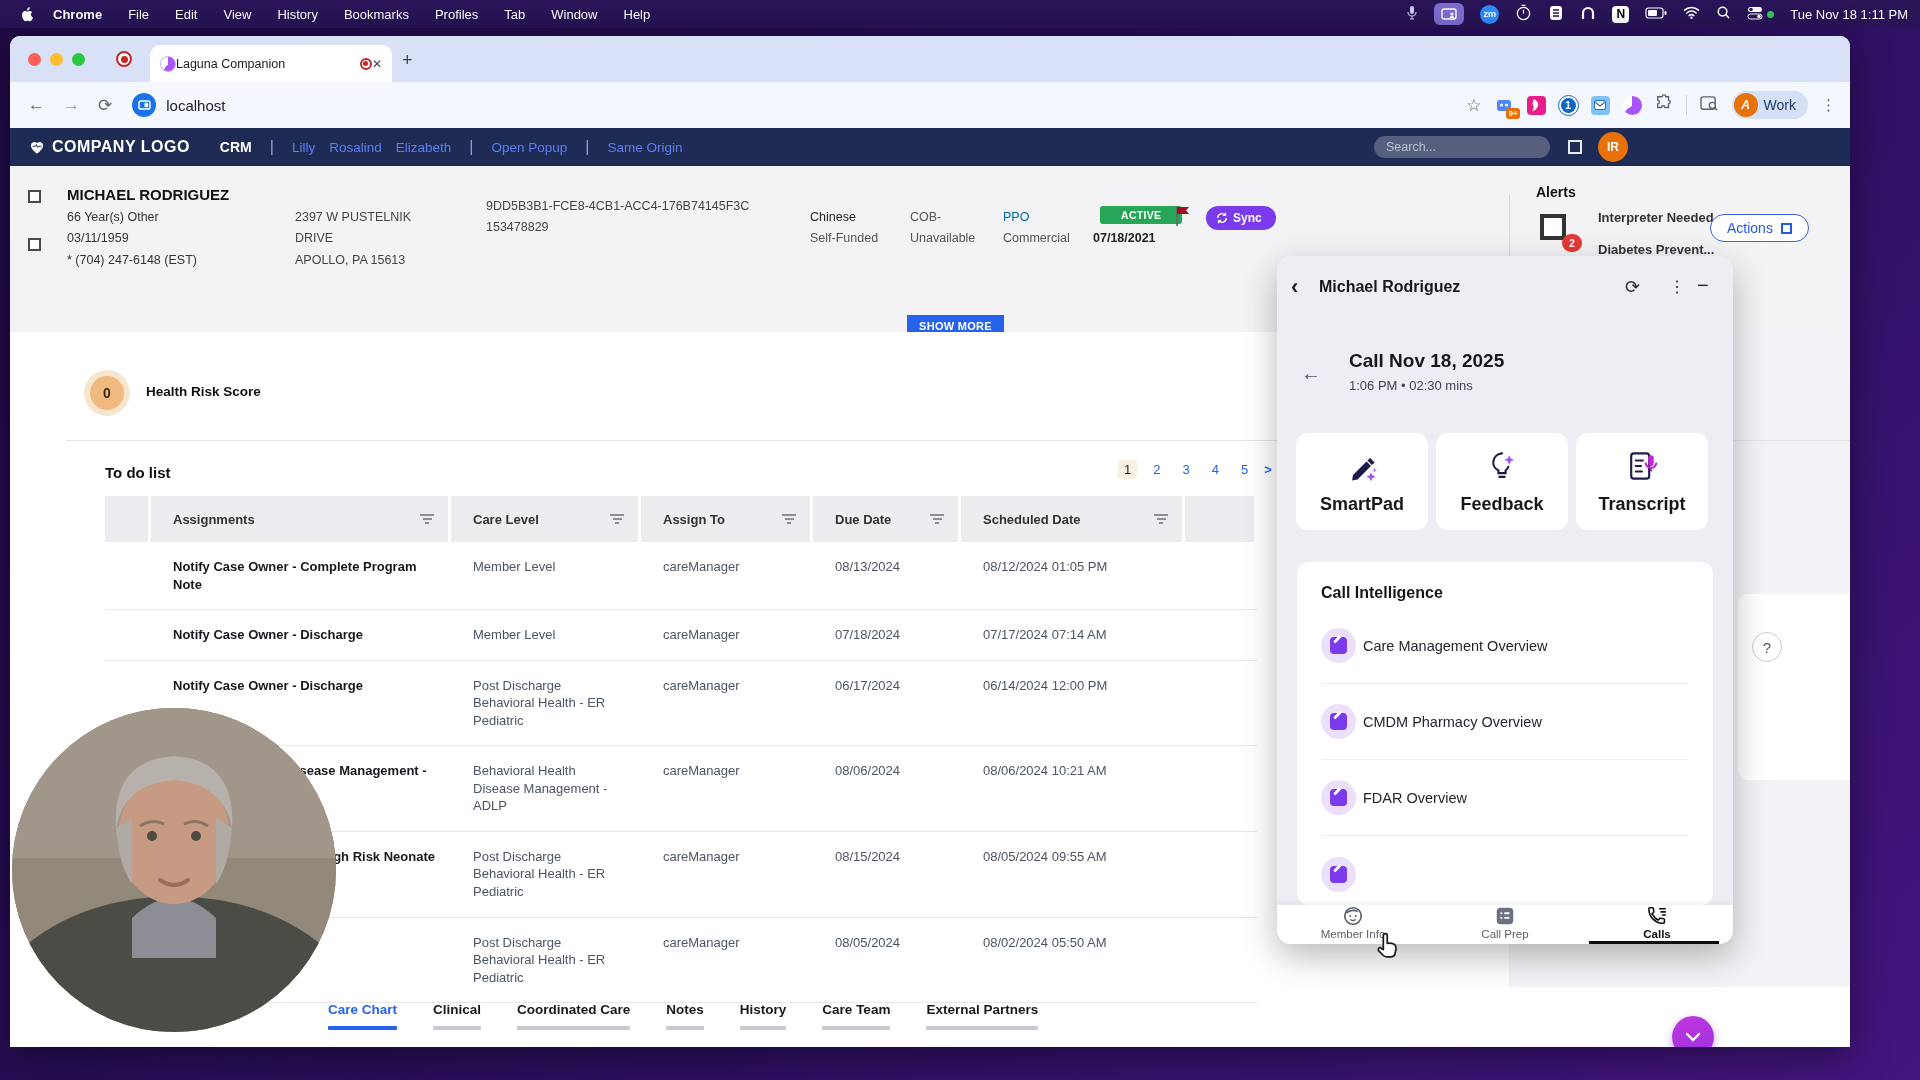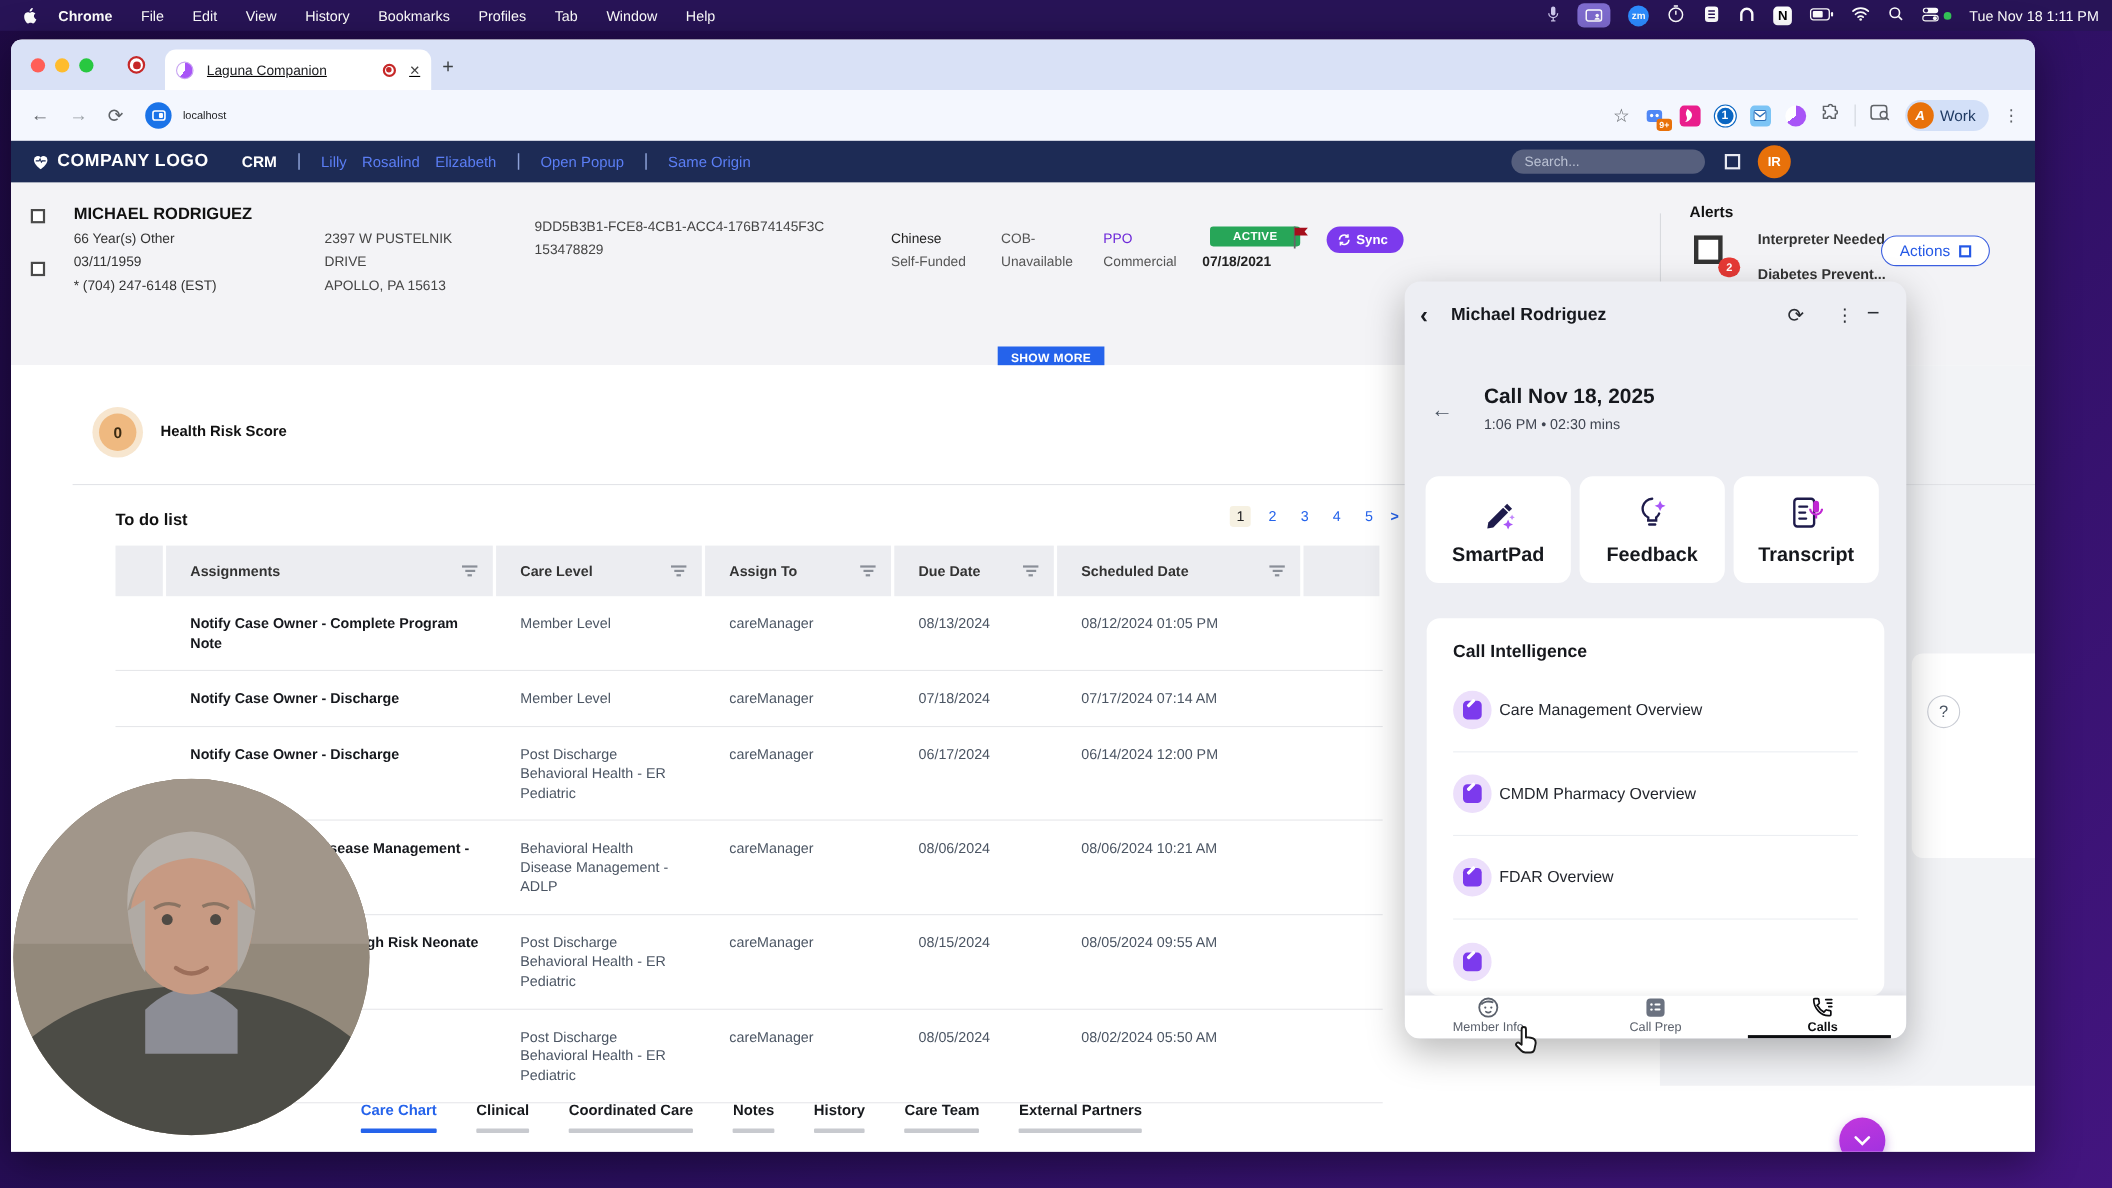--- a/index.html
+++ b/index.html
@@ -23,32 +23,32 @@
 
   
   .window { position:absolute; left:10px; top:36px; width:1840px; height:1011px;
     background:#fff; border-radius:10px 10px 0 0; overflow:hidden;
     box-shadow:0 8px 40px rgba(0,0,0,.45); }
   .tabstrip { position:absolute; left:0; top:0; width:100%; height:46px; background:#d9e1f6; }
   .traffic { position:absolute; top:17px; width:13px; height:13px; border-radius:50%; }
   .t-red { left:18px; background:#ff5f57; } .t-yel { left:40px; background:#febc2e; } .t-grn { left:62px; background:#28c840; }
   .rec-chip { position:absolute; left:106px; top:15px; width:16px; height:16px; border-radius:50%; border:2px solid #c62828; display:flex; align-items:center; justify-content:center; background:#fff; }
   .rec-chip i { width:7px; height:7px; border-radius:50%; background:#c62828; }
-  .tab { position:absolute; left:140px; top:9px; width:242px; height:37px; background:#fff; border-radius:10px 10px 0 0; display:flex; align-items:center; padding:0 10px; gap:12px;text-decoration:underline; }
+  .tab { position:absolute; left:140px; top:9px; width:242px; height:37px; background:#fff; border-radius:10px 10px 0 0; display:flex; align-items:center; padding:0 10px; gap:0; }
   .favicon { width:16px; height:16px; border-radius:50%; background:conic-gradient(#a855f7 0 60%, #fff 60% 100%); border:1px solid #c9a6f2; }
   .tab-title { font-size:12.5px; color:#202124; flex:1; white-space:nowrap; overflow:hidden; }
   .tab-rec { width:12px; height:12px; border-radius:50%; border:2px solid #c62828; display:flex; align-items:center; justify-content:center; }
   .tab-rec i { width:5px; height:5px; border-radius:50%; background:#c62828; }
   .tab-close { font-size:12px; color:#444; }
   .newtab-btn { position:absolute; left:392px; top:14px; font-size:18px; color:#3c4043; }
   .toolbar { position:absolute; left:0; top:46px; width:100%; height:46px; background:#f4f7fe; display:flex; align-items:center; }
   .nav-ic { font-size:17px; color:#5f6368; margin-left:18px; }
   .nav-ic.dim { color:#9aa0a6; }
   .omni-chip { margin-left:20px; width:24px; height:24px; border-radius:50%; background:#1a73e8; display:flex; align-items:center; justify-content:center; }
-  .url-text { margin-left:10px; font-size:10px; color:#202124; }
+  .url-text { margin-left:10px; font-size:15px; color:#202124; }
   .tb-right { position:absolute; right:14px; top:0; height:46px; display:flex; align-items:center; gap:13px; }
   .ext { width:19px; height:19px; border-radius:4px; position:relative; display:flex; align-items:center; justify-content:center; }
   .ext-badge { position:absolute; right:-6px; bottom:-4px; background:#e8710a; color:#fff; font-size:8px; font-weight:bold; border-radius:3px; padding:1px 2px; }
   .e-pink { background:#e91e8c; } .e-blue { background:#0a66c2; border-radius:50%; color:#fff; font-size:11px; font-weight:bold; border:2px solid #fff; outline:1px solid #0a66c2; }
   .e-env { background:#7cc4f5; } .e-purp { background:conic-gradient(#a855f7 0 65%, #fff 65% 100%); border-radius:50%; }
   .vdiv { width:1px; height:20px; background:#d0d4dc; }
   .work-chip { background:#d3e0f8; border-radius:14px; height:28px; display:flex; align-items:center; padding:2px 12px 2px 2px; gap:6px; }
   .work-av { width:24px; height:24px; border-radius:50%; background:#e8710a; color:#fff; font-size:12px; font-weight:bold; display:flex; align-items:center; justify-content:center; }
   .work-label { font-size:14px; color:#1f3a63; }
   .kebab { font-size:15px; color:#5f6368; }
@@ -329,21 +329,21 @@
     <div class="p-line" style="left:57px; top:87px;">* (704) 247-6148  (EST)</div>
     <div class="p-line p-addr" style="left:285px; top:44px;">2397 W PUSTELNIK</div>
     <div class="p-line p-addr" style="left:285px; top:65px;">DRIVE</div>
     <div class="p-line p-addr" style="left:285px; top:87px;">APOLLO, PA 15613</div>
     <div class="p-line" style="left:476px; top:33px; color:#444;">9DD5B3B1-FCE8-4CB1-ACC4-176B74145F3C</div>
     <div class="p-line" style="left:476px; top:54px; color:#444;">153478829</div>
     <div class="p-line" style="left:800px; top:44px; color:#222;">Chinese</div>
     <div class="p-line" style="left:800px; top:65px; color:#555;">Self-Funded</div>
     <div class="p-line" style="left:900px; top:44px; color:#555;">COB-</div>
     <div class="p-line" style="left:900px; top:65px; color:#555;">Unavailable</div>
-    <div class="p-line" style="left:993px; top:44px; color:#6d28d9;">PPO</div>
+    <div class="p-line" style="left:993px; top:44px; color:#0369a1;">PPO</div>
     <div class="p-line" style="left:993px; top:65px; color:#555;">Commercial</div>
     <span class="badge-active" style="left:1090px; top:40px;">ACTIVE</span>
     <div class="p-line" style="left:1083px; top:65px; font-weight:bold; color:#222;">07/18/2021</div>
     <span style="position:absolute; left:1163px; top:38px;"><svg width="20" height="24" viewBox="0 0 20 24">
           <path d="M4 2v20" stroke="#666" stroke-width="1.6"></path>
           <path d="M4 3h12l-3 3.5 3 3.5H4z" fill="#a50f1c"></path>
         </svg></span>
     <span class="sync-btn" style="left:1196px; top:40px;">
       <svg width="12" height="12" viewBox="0 0 14 14">
           <path d="M12 7a5 5 0 0 1-9 3M2 7a5 5 0 0 1 9-3" fill="none" stroke="#fff" stroke-width="1.6"></path>

